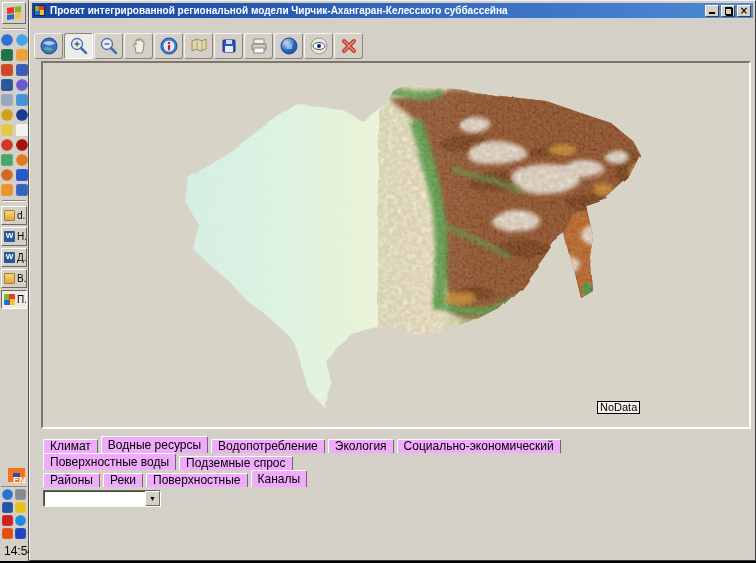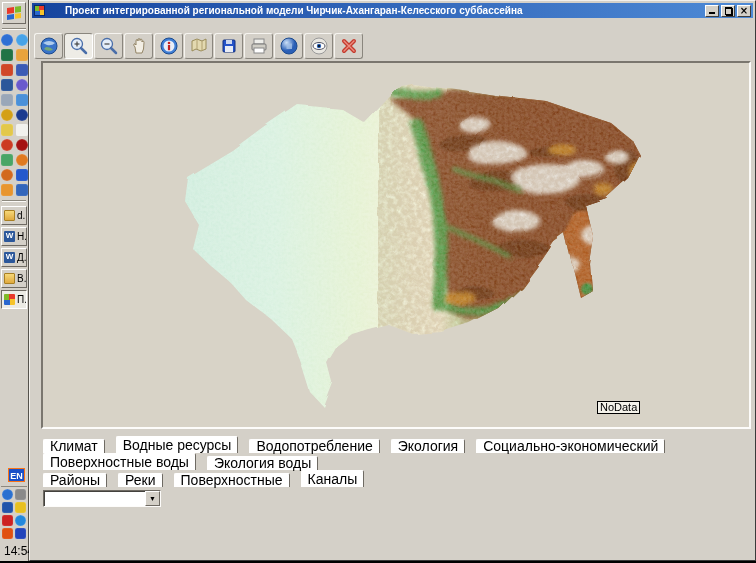--- a/index.html
+++ b/index.html
@@ -30,32 +30,32 @@
   .task-icon { width:11px; height:11px; flex:none; border-radius:1px; }
   .k-folder .task-icon { background:linear-gradient(#f6d878,#e0a93e); border:1px solid #a87f22; }
   .k-word .task-icon { background:#2b579a; position:relative; }
   .k-word .task-icon::after { content:"W"; position:absolute; left:0; top:0; width:100%;
         color:#fff; font:bold 8px/10px "Liberation Sans",sans-serif; text-align:center; }
   .k-app .task-icon { background:conic-gradient(#e8392b 0 25%,#f6c32a 0 50%,#2a67cf 0 75%,#7eba28 0); }
   .task-label { font-size:10px; white-space:nowrap; }
   .tb-bottom { margin-top:auto; display:flex; flex-direction:column; }
   .lang { width:17px; height:14px; background:#1a50c8; color:#fff;
           font:bold 9px/14px "Liberation Sans",sans-serif; text-align:center;
-          align-self:flex-end; margin:0 2px 4px 0; border:1px solid #f97316; }
+          align-self:flex-end; margin:0 2px 4px 0; border:5px solid #f97316; }
   .tray-grid { display:grid; grid-template-columns:11px 11px; gap:2px; justify-content:center;
                padding:2px 0; border-top:1px solid #8d897f; }
   .tray-ic { width:11px; height:11px; border-radius:2px; box-shadow:inset 0 0 1px rgba(255,255,255,.7); }
   .clock { font-size:12px; text-align:center; padding:3px 3px 2px; }
 
   
   .window { position:absolute; left:29px; top:0; width:727px; height:561px;
             background:#d4d0c8; border:1px solid; border-color:#f2f0ec #3a3a3a #3a3a3a #f2f0ec; }
   .titlebar { position:absolute; left:2px; top:2px; right:2px; height:15px;
               background:linear-gradient(90deg,#16449e,#4e8ad6);
-              display:flex; align-items:center; gap:20px; padding:0 2px; }
+              display:flex; align-items:center; gap:5px; padding:0 2px; }
   .app-ico { width:11px; height:11px; flex:none;
              background:conic-gradient(#e8392b 0 25%,#f6c32a 0 50%,#2a67cf 0 75%,#7eba28 0);
              border:1px solid #0a2a6a; }
   .title { flex:1; color:#fff; font-weight:bold; font-size:10px; white-space:nowrap; overflow:hidden; }
   .win-controls { display:flex; gap:2px; }
   .win-btn { width:14px; height:12px; background:#d4d0c8; border:1px solid;
              border-color:#fff #404040 #404040 #fff; position:relative; cursor:pointer; }
   .g-min { position:absolute; left:3px; bottom:2px; width:6px; height:2px; background:#000; }
   .g-res { position:absolute; left:3px; top:2px; width:8px; height:7px; }
   .g-res::before { content:""; position:absolute; right:0; top:0; width:5px; height:5px;
@@ -80,23 +80,23 @@
                background:#d8d3c7; border:2px solid; border-color:#7a766e #fdfcfa #fdfcfa #7a766e;
                overflow:hidden; cursor:crosshair; }
   .map-panel svg.terrain { position:absolute; left:0; top:0; }
   .nodata { position:absolute; left:554px; top:338px; background:#f4f2ea;
             border:1px solid #000; font-size:11px; line-height:11px; padding:0 2px; }
 
   .tabrow { position:absolute; display:flex; align-items:flex-end; }
   .tabs1 { left:13px; top:435px; height:17px; }
   .tabs2 { left:13px; top:452px; height:17px;justify-content:flex-end; }
   .tabs3 { left:13px; top:469px; height:17px; }
-  .tab { height:14px; line-height:13px; padding:0 6px; font-size:14px; background:#ffffff;
+  .tab { height:14px; line-height:13px; padding:0 6px; font-size:12px; background:#f0abfc;
          border:1px solid; border-color:#fff #6e6a63 #6e6a63 #fff; border-bottom:none;
-         border-radius:2px 2px 0 0; margin-right:11px; white-space:nowrap; cursor:pointer; }
+         border-radius:2px 2px 0 0; margin-right:3px; white-space:nowrap; cursor:pointer; }
   .tab.active { height:17px; line-height:16px; position:relative; z-index:2;
                 box-shadow:0 1px 0 #d4d0c8; }
 
   .combo { position:absolute; left:13px; top:489px; width:118px; height:17px; background:#fff;
            border:1px solid; border-color:#6e6a63 #fdfcfa #fdfcfa #6e6a63;
            box-shadow:inset 1px 1px 0 #44423e; display:flex; }
   .combo-value { flex:1; font-size:11px; line-height:15px; padding-left:3px; overflow:hidden; }
   .combo-btn { width:15px; background:#d4d0c8; border:1px solid;
                border-color:#fff #6e6a63 #6e6a63 #fff; display:flex; align-items:center;
                justify-content:center; cursor:pointer; }
@@ -378,21 +378,21 @@
 
   <span class="tab">Климат</span>
       <span class="tab active">Водные ресурсы</span>
       <span class="tab">Водопотребление</span>
       <span class="tab">Экология</span>
       <span class="tab">Социально-экономический</span>
     </div>
   <div class="tabrow tabs2">
 
   <span class="tab active">Поверхностные воды</span>
-      <span class="tab">Экология воды</span>
+      <span class="tab">Подземные спрос</span>
     </div>
   <div class="tabrow tabs3">
 
   <span class="tab">Районы</span>
       <span class="tab">Реки</span>
       <span class="tab">Поверхностные</span>
       <span class="tab active">Каналы</span>
     </div>
 
   <div class="combo">

